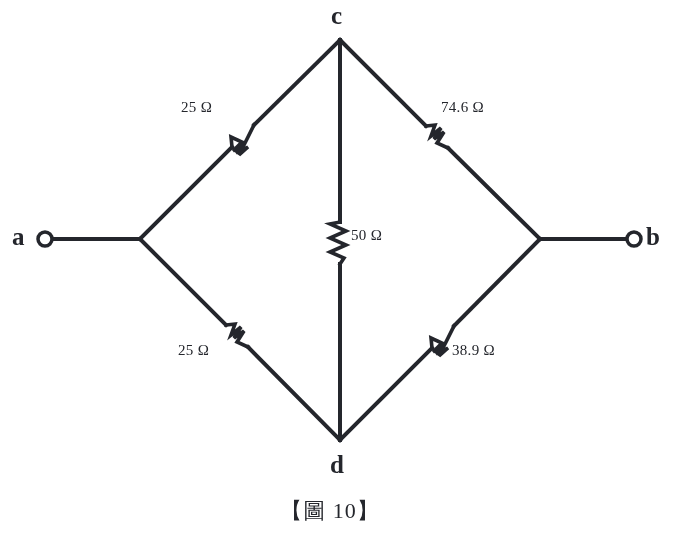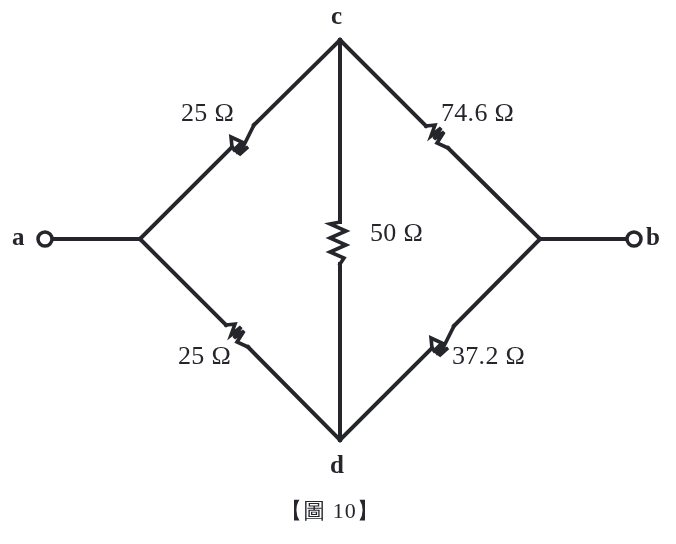--- a/index.html
+++ b/index.html
@@ -33,36 +33,36 @@
     white-space: nowrap;
     line-height: 1;
     font-family: "Liberation Serif", "DejaVu Serif", serif;
     color: #24262c;
   }
   .node-label {
     font-size: 25px;
     font-weight: bold;
   }
   .res-label {
-    font-size: 26px;
+    font-size: 15px;
     letter-spacing: 0.3px;
   }
   .caption {
     font-size: 22px;
     letter-spacing: 1px;
   }
   
   #label-node-a { left: 12px;  top: 224px; }
   #label-node-b { left: 646px; top: 224px; }
   #label-node-c { left: 331px; top: 3px;   }
   #label-node-d { left: 330px; top: 452px; }
   
   #label-res-ac  { left: 181px; top: 100px; }
   #label-res-cb  { left: 441px; top: 100px; }
-  #label-res-cd  { left: 351px; top: 220px; margin-left: 19px; }
+  #label-res-cd  { left: 351px; top: 228px; }
   #label-res-ad  { left: 178px; top: 343px; }
   #label-res-db  { left: 452px; top: 343px; }
   
   #figure-caption {
     left: 0;
     top: 500px;
     width: 660px;
     text-align: center;
   }
 </style>
@@ -110,17 +110,17 @@
 
   <div class="lbl node-label" id="label-node-a">a</div>
   <div class="lbl node-label" id="label-node-b">b</div>
   <div class="lbl node-label" id="label-node-c">c</div>
   <div class="lbl node-label" id="label-node-d">d</div>
 
   <div class="lbl res-label" id="label-res-ac">25 Ω</div>
   <div class="lbl res-label" id="label-res-cb">74.6 Ω</div>
   <div class="lbl res-label" id="label-res-cd">50 Ω</div>
   <div class="lbl res-label" id="label-res-ad">25 Ω</div>
-  <div class="lbl res-label" id="label-res-db">37.2 Ω</div>
+  <div class="lbl res-label" id="label-res-db">38.9 Ω</div>
 
   <div class="lbl caption" id="figure-caption">【圖 10】</div>
 
 </div>
 
 </body></html>

